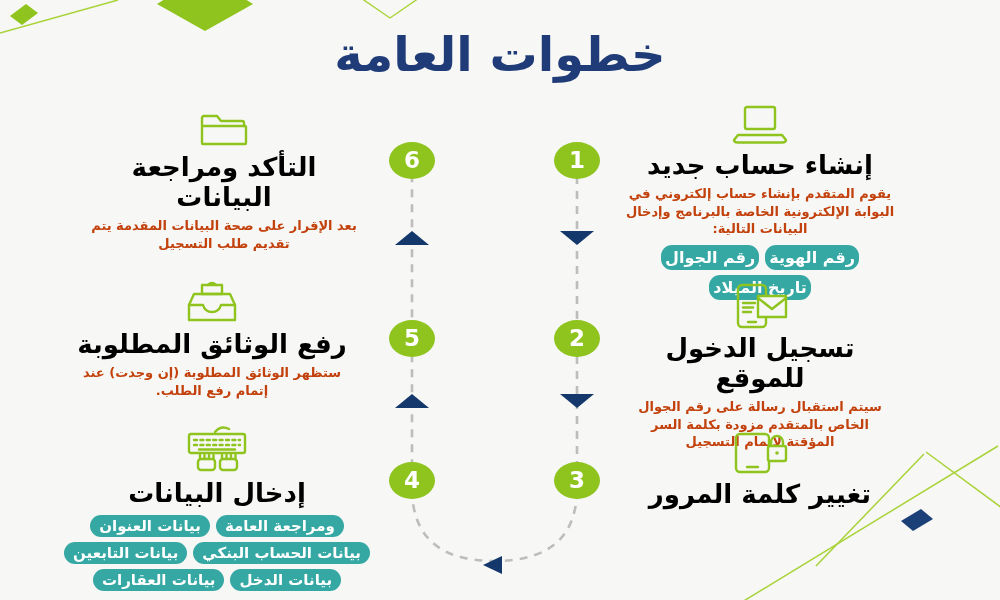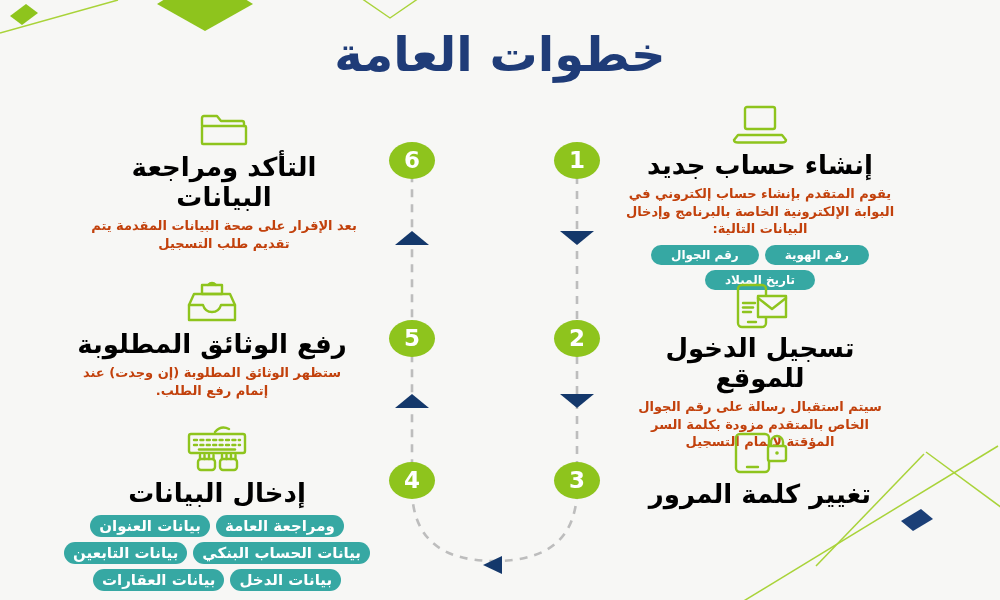--- a/index.html
+++ b/index.html
@@ -34,21 +34,21 @@
   }
   .step-body{
     font-size:13px;color:#c2410c;line-height:1.35;font-weight:bold;
   }
   .pills{
     display:flex;flex-wrap:wrap;justify-content:center;
     gap:5px 6px;margin-top:7px;direction:rtl;
   }
   .pill{
     background:#36a8a3;color:#ffffff;border-radius:11px;
-    font-size:12px;font-weight:bold;padding:3px 20px;white-space:nowrap;
+    font-size:16px;font-weight:bold;padding:3px 4px;white-space:nowrap;
   }
   .pills-small .pill{font-size:15px;padding:2px 9px;}
 </style>
 </head>
 <body>
 
 <div class="canvas">
 
   <svg class="deco-svg" width="1000" height="600" viewBox="0 0 1000 600">
 

